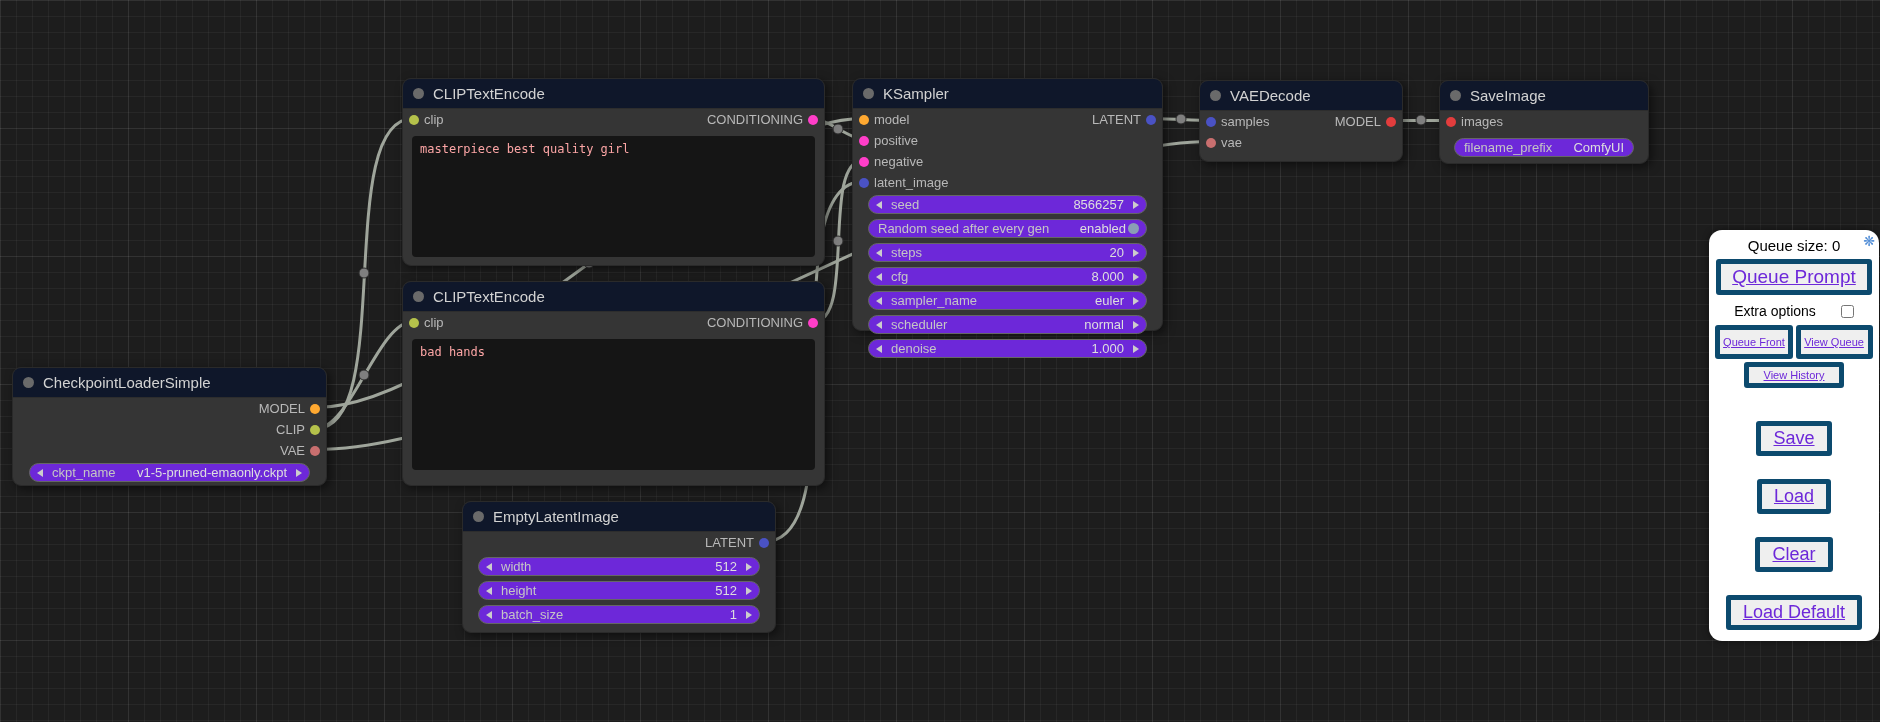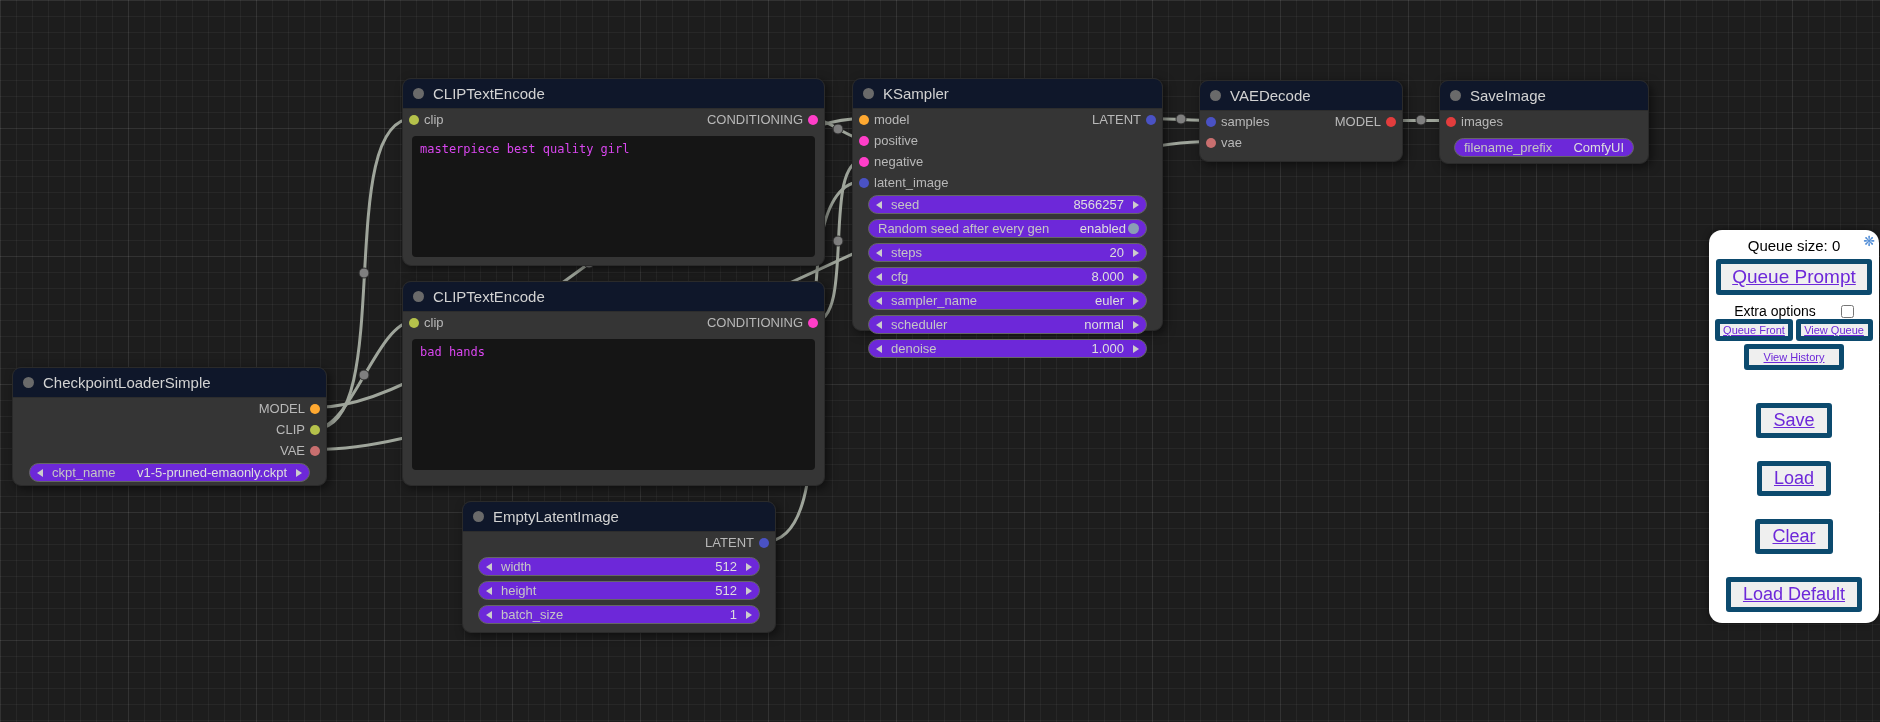--- a/index.html
+++ b/index.html
@@ -54,21 +54,21 @@
   .w-value { color: #dedede; margin-left: auto; margin-right: 9px; white-space: nowrap; }
   .widget.no-arrows .w-label { margin-left: 2px; }
   .widget.no-arrows .w-value { margin-right: 2px; }
   .arr { width: 0; height: 0; border-top: 4.5px solid transparent; border-bottom: 4.5px solid transparent; flex: none; cursor: pointer; }
   .arr-l { border-right: 6px solid #cccccc; }
   .arr-r { border-left: 6px solid #cccccc; }
   .toggle-dot { width: 11px; height: 11px; border-radius: 50%; background: #8a9eb5; flex: none; }
 
   .prompt {
     margin: 6px 9px 0; background: #151515; border-radius: 4px; padding: 5px 8px;
-    color: #d946ef; font: 12px/1.35 "DejaVu Sans Mono", monospace;
+    color: #fca5a5; font: 12px/1.35 "DejaVu Sans Mono", monospace;
     white-space: pre-wrap; overflow: hidden; cursor: text;
   }
 
   #n-checkpoint  { left: 12px;   top: 367px; width: 315px; height: 119px; }
   #n-checkpoint .widget { margin: 2px 16px 0; }
   #n-clip1       { left: 402px;  top: 78px;  width: 423px; height: 188px; }
   #n-clip1 .prompt { height: 121px; }
   #n-clip2       { left: 402px;  top: 281px; width: 423px; height: 205px; }
   #n-clip2 .prompt { height: 131px; }
   #n-ksampler    { left: 852px;  top: 78px;  width: 311px; height: 253px; }
@@ -81,24 +81,24 @@
   
   .menu {
     position: absolute; left: 1709px; top: 230px; width: 170px; z-index: 5;
     background: #ffffff; border-radius: 13px; box-shadow: 0 0 7px rgba(0,0,0,0.45);
     padding: 5px 4px 11px; display: flex; flex-direction: column; align-items: center; color: #000;
   }
   .menu button { font-family: "Liberation Sans", sans-serif; background: #efefef; border: 5px solid #0c4a6e; border-radius: 3px; color: #6d28d9; cursor: pointer; text-decoration: underline; }
   .menu-header { width: 100%; position: relative; text-align: center; font-size: 15px; padding: 2px 0 5px; }
   .gear { position: absolute; right: 0px; top: -2px; color: #4f8cd6; font-size: 14px; cursor: pointer; }
   .btn-qp { width: 96%; font-size: 19px; padding: 2px 0; margin-bottom: 8px; }
-  .extra { display: flex; align-items: center; gap: 25px; font-size: 14px; }
+  .extra { display: flex; align-items: center; gap: 25px; font-size: 14px; margin-bottom: 6px; }
   .extra input { width: 13px; height: 13px; }
   .row2 { display: flex; gap: 3px; width: 97%; margin-bottom: 3px; }
-  .btn-sm { font-size: 11px; flex: 1; padding: 0 0; }
+  .btn-sm { font-size: 11px; flex: 1; padding: 6px 0; }
   .btn-vh { font-size: 11px; width: 62%; padding: 2px 0; margin-bottom: 10px; }
   .btn-lg { font-size: 18px; padding: 2px 12px; margin-top: 23px; }
 </style>
 </head>
 <body>
 
 <div class="canvas">
 
   <svg class="wires" width="1880" height="722">
     <g stroke="#9fa59b" stroke-width="3" fill="none" stroke-linecap="round">

